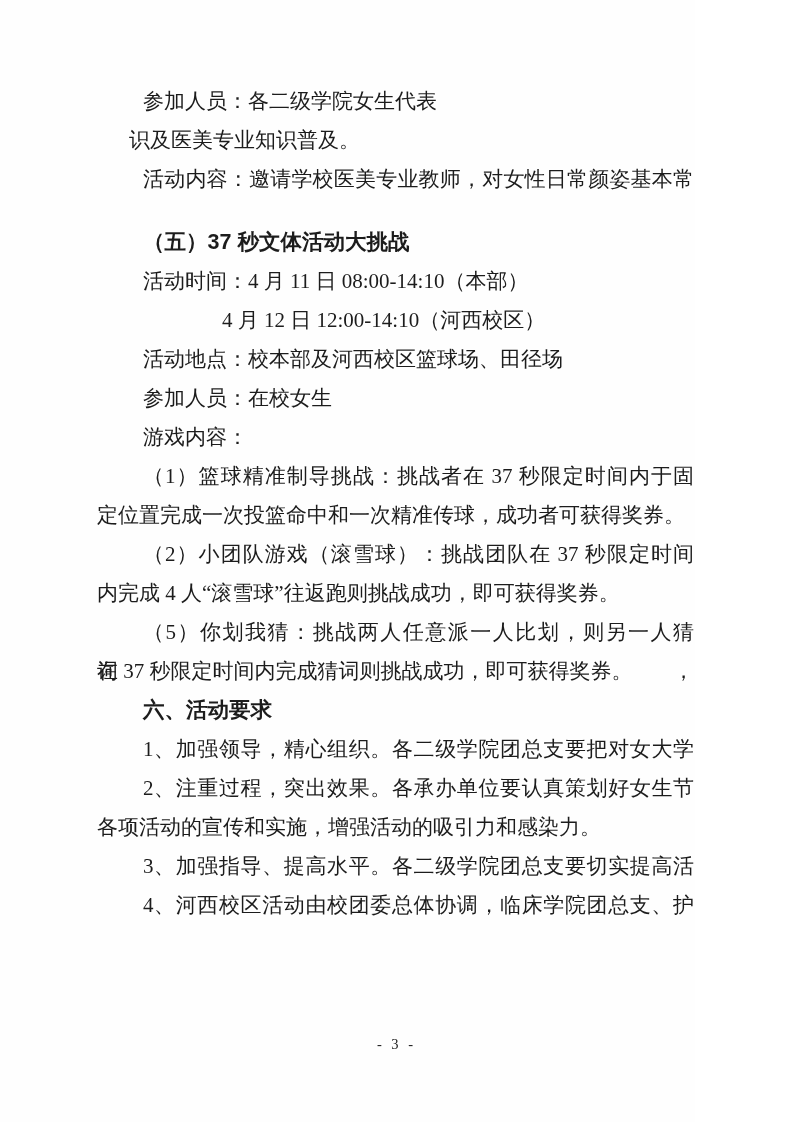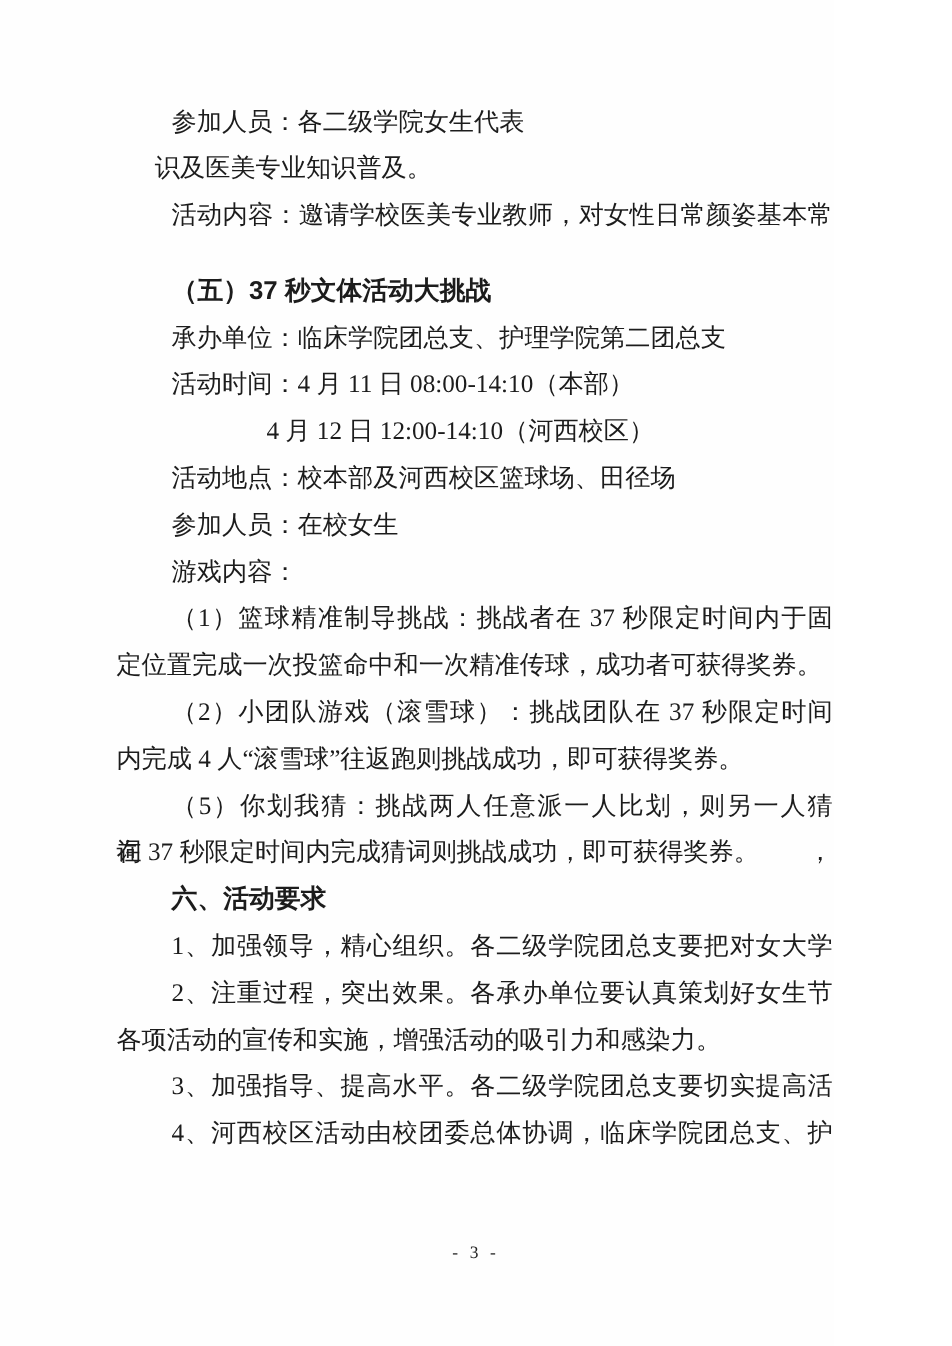--- a/index.html
+++ b/index.html
@@ -62,21 +62,20 @@
 </style>
 </head>
 <body>
 
 <div class="page">
   <div class="content">
     <div class="line ind">参加人员：各二级学院女生代表</div>
     <div class="line ind-cont">识及医美专业知识普及。</div>
     <div class="line ind j">活动内容：邀请学校医美专业教师，对女性日常颜姿基本常</div>
     <div class="line ind h gap">（五）37 秒文体活动大挑战</div>
-    <div class="line ind">承办单位：临床学院团总支、护理学院第二团总支</div>
     <div class="line ind">活动时间：4 月 11 日 08:00-14:10（本部）</div>
     <div class="line ind-time">4 月 12 日 12:00-14:10（河西校区）</div>
     <div class="line ind">活动地点：校本部及河西校区篮球场、田径场</div>
     <div class="line ind">参加人员：在校女生</div>
     <div class="line ind">游戏内容：</div>
     <div class="line ind j">（1）篮球精准制导挑战：挑战者在 37 秒限定时间内于固</div>
     <div class="line">定位置完成一次投篮命中和一次精准传球，成功者可获得奖券。</div>
     <div class="line ind j">（2）小团队游戏（滚雪球）：挑战团队在 37 秒限定时间</div>
     <div class="line">内完成 4 人“滚雪球”往返跑则挑战成功，即可获得奖券。</div>
     <div class="line ind j">（5）你划我猜：挑战两人任意派一人比划，则另一人猜词，</div>

